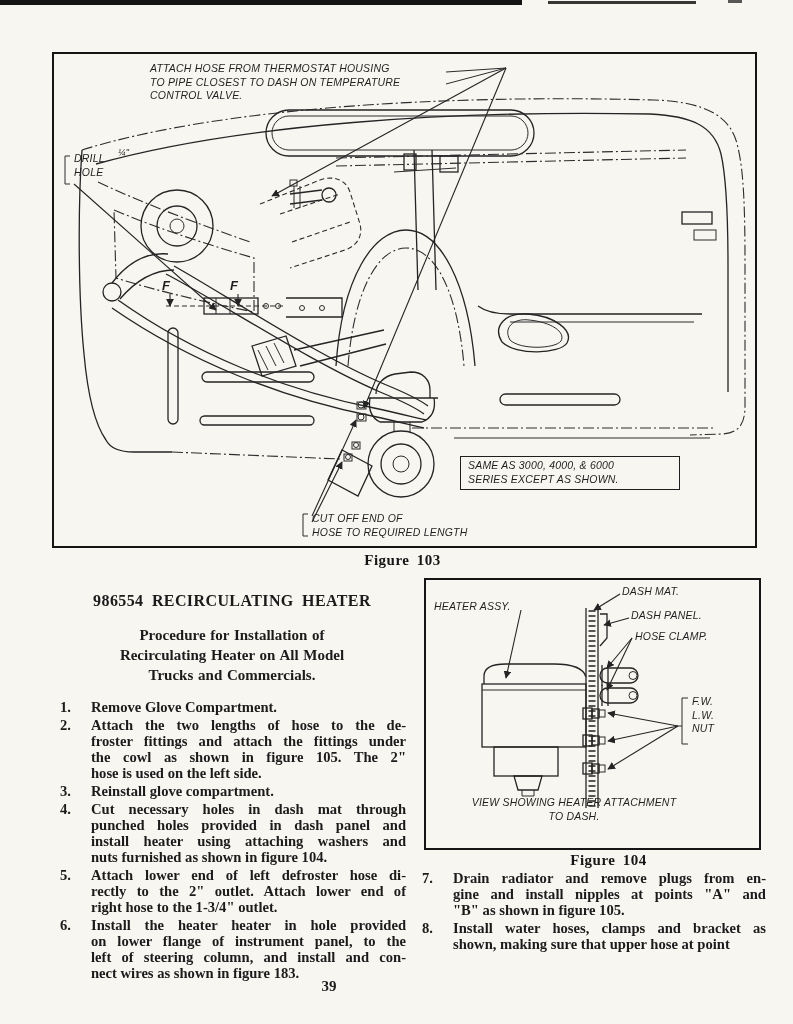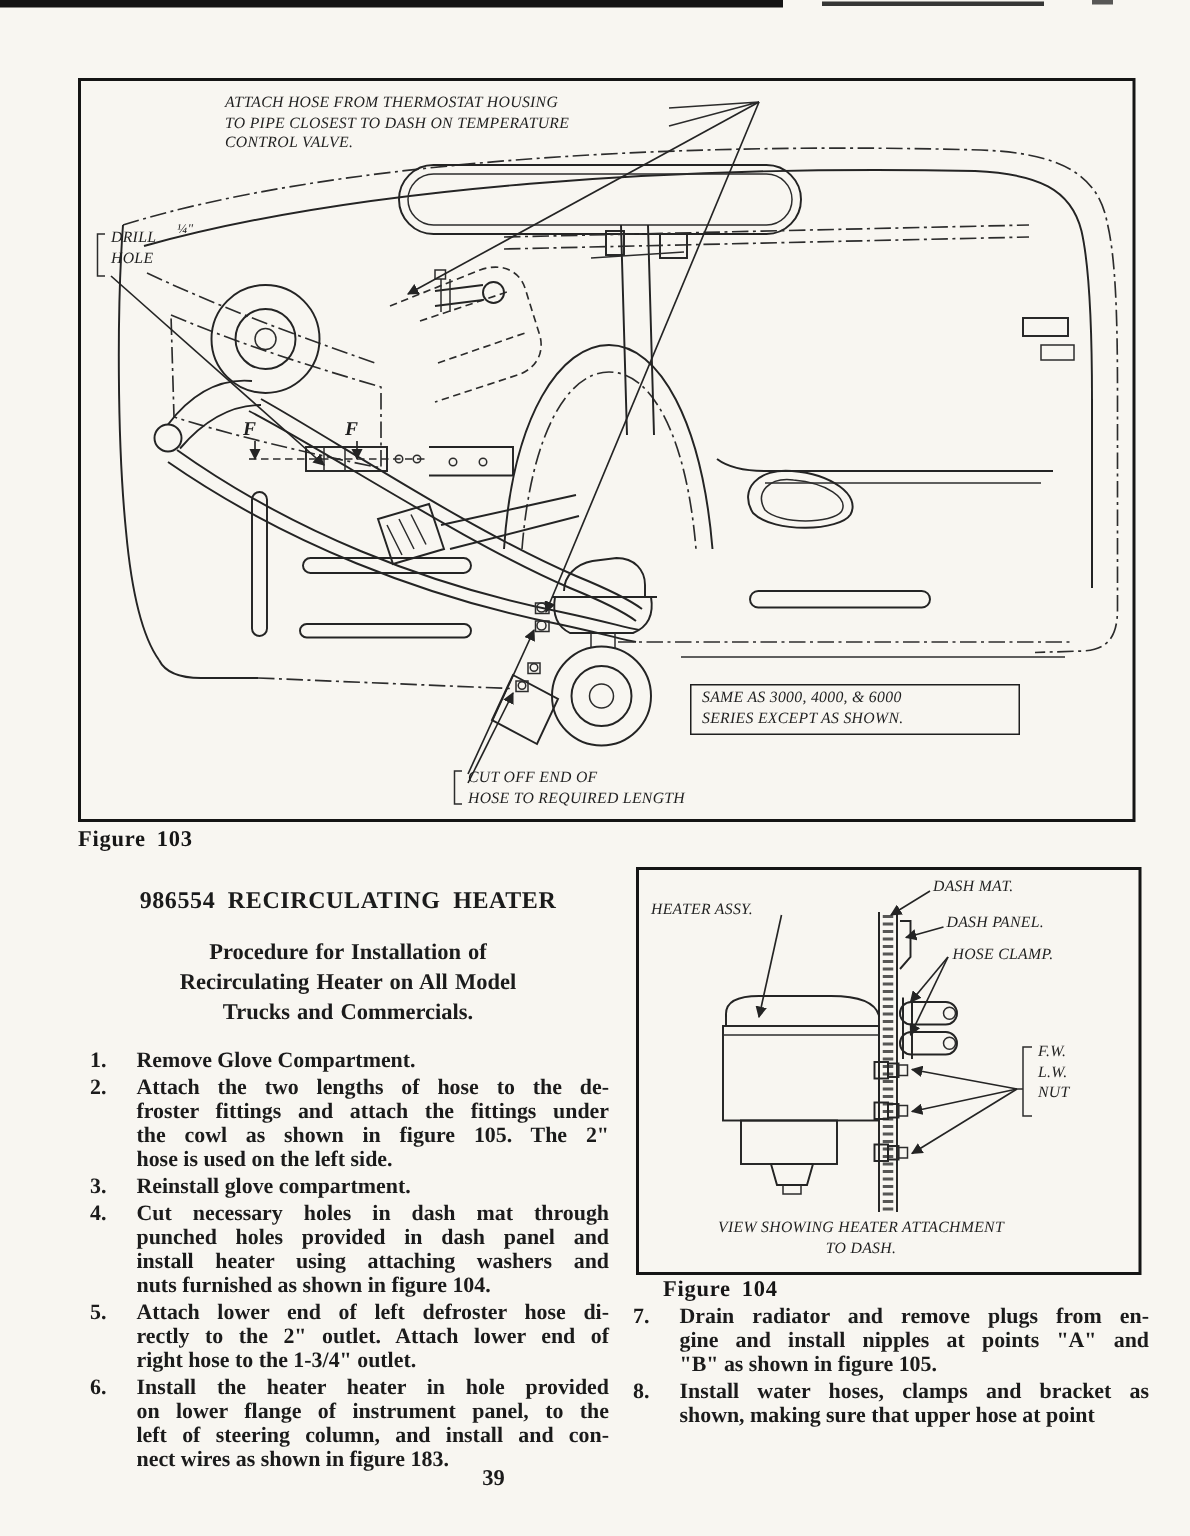--- a/index.html
+++ b/index.html
@@ -7,27 +7,27 @@
     width:793px;height:1024px;position:relative;overflow:hidden;
     background:#f8f6f1;color:#1b1b1b;
     font-family:"Liberation Serif",serif;
   }
   
   .scan-streak{position:absolute;background:#141414;}
   
   .fig-panel{position:absolute;border:2px solid #151515;background:transparent;}
   .fig-panel svg{position:absolute;left:0;top:0;}
   .fig-caption{
-    position:absolute;text-align:left;
+    position:absolute;text-align:center;
     font-size:15px;font-weight:bold;letter-spacing:.5px;word-spacing:3px;color:#161616;
   }
   
   .hand{
     position:absolute;
-    font-family:Liberation Serif, serif;font-style:italic;
+    font-family:Liberation Sans, sans-serif;font-style:italic;
     font-size:10.5px;line-height:1.3;letter-spacing:.2px;
     color:#1f1f1f;white-space:pre-line;
   }
   .hand.boxed{border:1.5px solid #1f1f1f;padding:2px 7px 3px 7px;background:rgba(248,246,241,.85);}
   .hand.fmark{font-size:13px;font-weight:bold;font-style:italic;}
   .hand.small{font-size:9px;}
   
   .col{position:absolute;}
   .heading{
     text-align:center;font-size:16px;font-weight:bold;
@@ -297,21 +297,21 @@
       <path class="pt" d="M262 118 L256 118 L256 164 L262 164 M256 146 L252 146"></path>
     </g>
   </svg>
   <div class="hand" style="left:8px;top:20px;">HEATER ASSY.</div>
   <div class="hand" style="left:196px;top:5px;">DASH MAT.</div>
   <div class="hand" style="left:205px;top:29px;">DASH PANEL.</div>
   <div class="hand" style="left:209px;top:50px;">HOSE CLAMP.</div>
   <div class="hand" style="left:266px;top:115px;">F.W.
 L.W.
 NUT</div>
-  <div class="hand" style="left:0;top:232px;width:296px;text-align:center;">VIEW SHOWING HEATER ATTACHMENT
+  <div class="hand" style="left:0;top:216px;width:296px;text-align:center;">VIEW SHOWING HEATER ATTACHMENT
 TO DASH.</div>
 </div>
 <div class="fig-caption" style="left:442px;top:852px;width:333px;">Figure 104</div>
 
 <div class="col" style="left:420px;top:870px;width:346px;">
   <div class="steps" style="margin-top:0;">
     <div class="step">
       <div class="num">7.</div>
       <div class="txt ml-just">
           <div class="jl">Drain radiator and remove plugs from en-</div>

